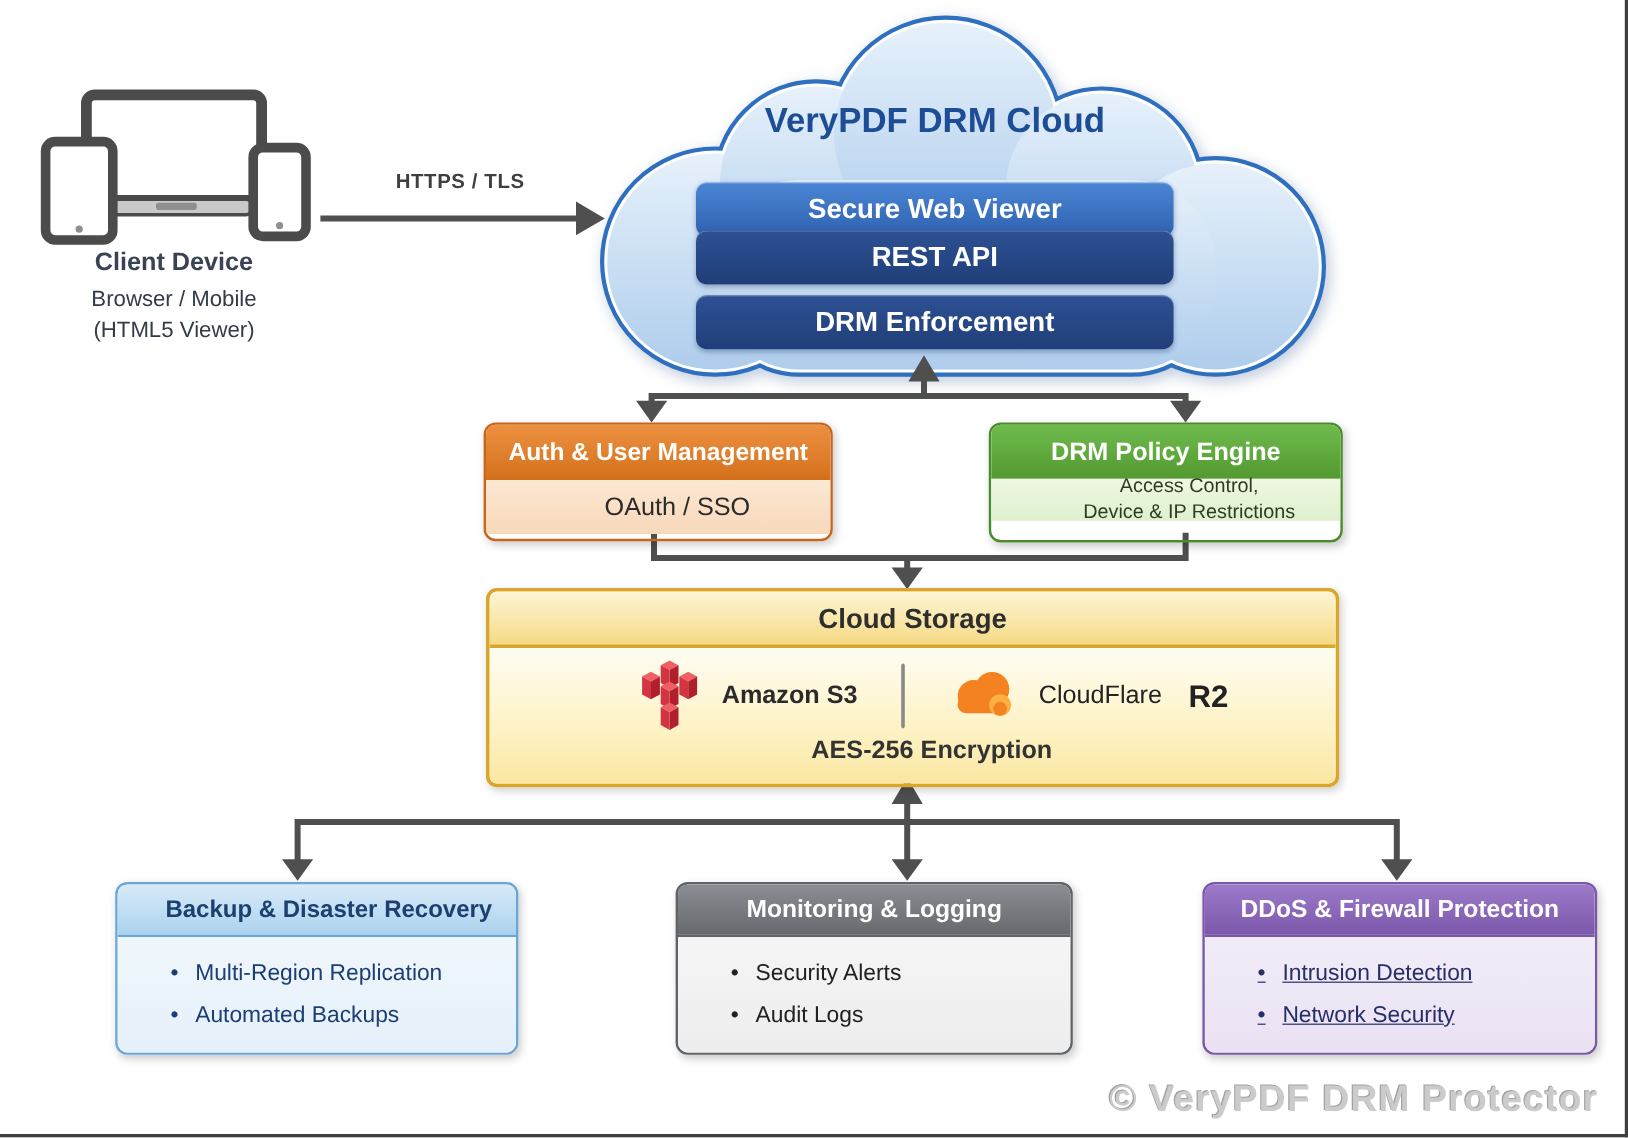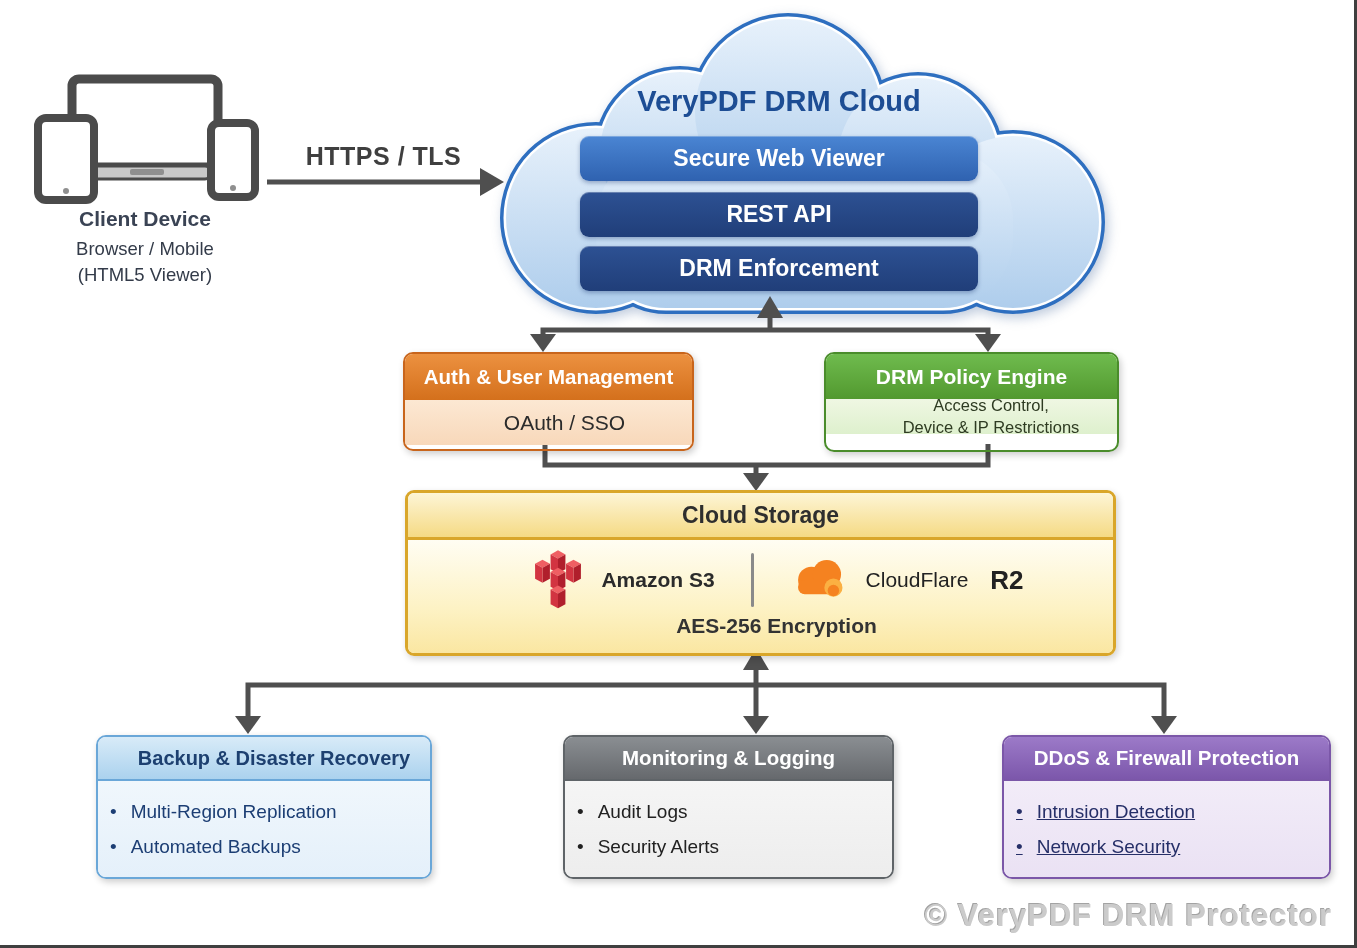--- a/index.html
+++ b/index.html
@@ -16,21 +16,21 @@
   #diagram-svg{position:absolute;left:0;top:0;z-index:1;}
   .abs{position:absolute;z-index:2;}
 
   
   .client-title{left:28px;top:207px;width:234px;text-align:center;
     font-size:21px;font-weight:bold;color:#3a4354;}
   .client-sub{left:28px;width:234px;text-align:center;font-size:18.5px;color:#333b49;}
 
   
   .conn-label{left:267px;top:142px;width:233px;text-align:center;
-    font-size:25px;font-weight:bold;color:#3f3f3f;letter-spacing:.5px;}
+    font-size:17px;font-weight:bold;color:#3f3f3f;letter-spacing:.5px;}
 
   
   .cloud-title{left:560px;top:85px;width:438px;text-align:center;
     font-size:29px;font-weight:bold;color:#1d4d94;}
   .cloud-btn{left:580px;width:398px;height:45px;border-radius:9px;
     display:flex;align-items:center;justify-content:center;
     color:#fff;font-size:23px;font-weight:bold;
     box-shadow:inset 0 1px 0 rgba(255,255,255,.28), 0 2px 4px rgba(20,50,110,.35);}
   .btn-light{background:linear-gradient(180deg,#4a85d3 0%,#2f62b0 100%);}
   .btn-dark{background:linear-gradient(180deg,#2d5193 0%,#203e79 100%);}
@@ -67,21 +67,21 @@
   .prov-name{font-size:21px;font-weight:bold;color:#2b2b2b;}
   .cf-name{font-size:21px;font-weight:normal;color:#222;}
   .cf-suffix{font-size:26px;font-weight:bold;color:#222;margin-left:8px;}
   .prov-divider{width:3px;height:54px;background:#8a8a8a;margin:0 22px;border-radius:2px;}
   .encryption{font-size:21px;font-weight:bold;color:#333;margin-top:2px;}
 
   
   .bbox{position:absolute;top:735px;height:140px;border-radius:10px;overflow:hidden;
     box-shadow:2px 3px 7px rgba(0,0,0,.20);z-index:2;}
   .bbox .bhd{height:42px;display:flex;align-items:center;justify-content:center;font-weight:bold;}
-  .bbox .bbd{padding:13px 0 0 12px;}
+  .bbox .bbd{padding:13px 0 0 44px;}
   .bullet{line-height:35px;font-size:19px;}
   .bullet::before{content:"•";margin-right:14px;}
 
   .theme-blue{left:96px;width:332px;border:2px solid #6aa7d8;}
   .theme-blue .bhd{font-size:20px;color:#1d4070;
     background:linear-gradient(180deg,#d8ebf8,#abd2ee);border-bottom:2px solid #6aa7d8;padding-left:20px;}
   .theme-blue .bbd{background:linear-gradient(180deg,#f0f7fc,#e3effa);height:96px;}
   .theme-blue .bullet{color:#1c3e74;}
 
   .theme-gray{left:563px;width:327px;border:2px solid #5f6468;}
@@ -179,21 +179,21 @@
       <circle cx="203" cy="118" r="3" fill="#8f8f8f"></circle>
     </g>
   </svg>
   <div class="abs client-title">Client Device</div>
   <div class="abs client-sub" style="top:238px;">Browser / Mobile</div>
   <div class="abs client-sub" style="top:264px;">(HTML5 Viewer)</div>
 
   <div class="abs conn-label">HTTPS / TLS</div>
 
   <div class="abs cloud-title">VeryPDF DRM Cloud</div>
-  <div class="abs cloud-btn btn-light" style="top:136px;">Secure Web Viewer</div>
+  <div class="abs cloud-btn btn-light" style="top:152px;">Secure Web Viewer</div>
   <div class="abs cloud-btn btn-dark" style="top:192px;">REST API</div>
   <div class="abs cloud-btn btn-dark" style="top:246px;">DRM Enforcement</div>
 
   <div class="abs panel auth-panel">
     <div class="hd">Auth &amp; User Management</div>
     <div class="bd">OAuth / SSO</div>
   </div>
 
   <div class="abs panel policy-panel">
     <div class="hd">DRM Policy Engine</div>
@@ -253,22 +253,22 @@
     <div class="bhd">Backup &amp; Disaster Recovery</div>
     <div class="bbd">
       <div class="bullet">Multi-Region Replication</div>
       <div class="bullet">Automated Backups</div>
     </div>
   </div>
 
   <div class="bbox theme-gray">
     <div class="bhd">Monitoring &amp; Logging</div>
     <div class="bbd">
+      <div class="bullet">Security Alerts</div>
       <div class="bullet">Audit Logs</div>
-      <div class="bullet">Security Alerts</div>
     </div>
   </div>
 
   <div class="bbox theme-purple">
     <div class="bhd">DDoS &amp; Firewall Protection</div>
     <div class="bbd">
       <div class="bullet">Intrusion Detection</div>
       <div class="bullet">Network Security</div>
     </div>
   </div>

